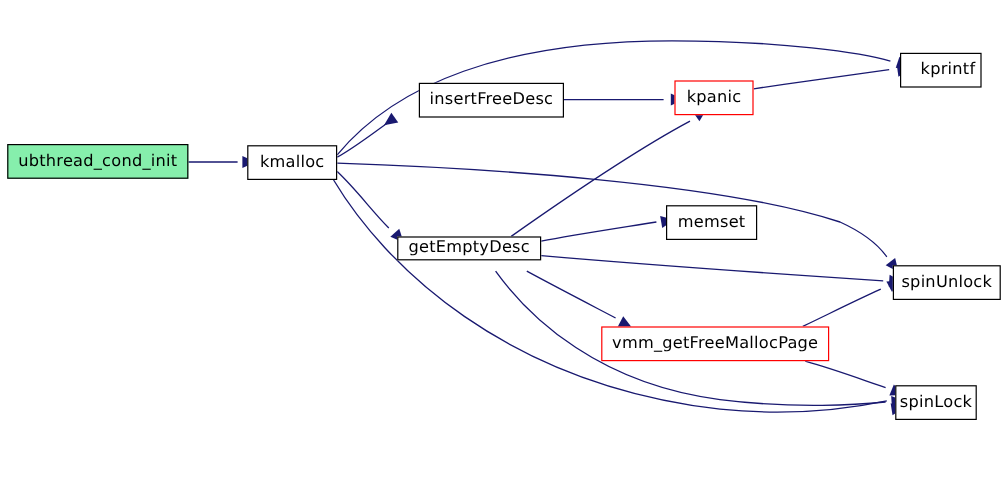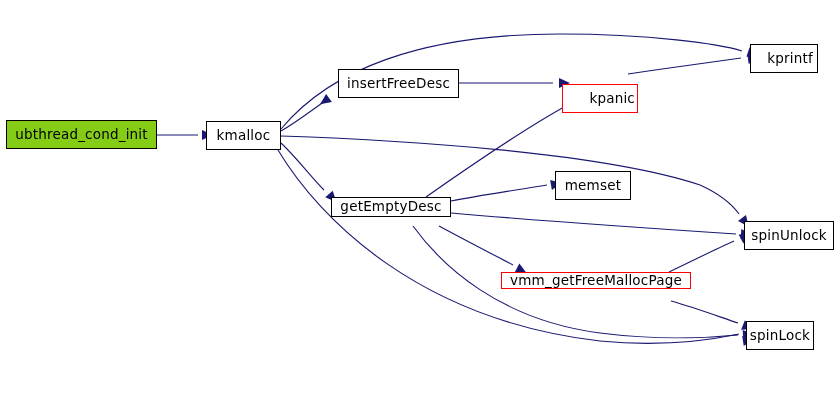--- a/index.html
+++ b/index.html
@@ -41,21 +41,21 @@
     justify-content: center;
     background: #ffffff;
     border: 1px solid #000000;
     font-size: 13.5px;
     color: #000000;
     letter-spacing: 0.2px;
     white-space: nowrap;
     line-height: 1;
   }
   .node-box.highlight {
-    background: #84cc16;
+    background: #86efac;
     border: 1px solid #000000;
   }
   .node-box.alert {
     border: 1px solid #ff0000;
     background: #ffffff;
   }
   .node-label {
     display: block;
     padding: 0 2px;
   }
@@ -100,38 +100,38 @@
         <polygon class="arrow-head" points="0,-5 11,0 0,5" transform="translate(743,341) rotate(351)"></polygon>
       </g>
   </svg>
   <div id="nodes-layer">
       <div class="node-box highlight" style="left: 6px; top: 120px; width: 151px; height: 29px;">
         <span class="node-label">ubthread_cond_init</span>
       </div>
       <div class="node-box" style="left: 206px; top: 121px; width: 75px; height: 29px;">
         <span class="node-label">kmalloc</span>
       </div>
-      <div class="node-box" style="left: 338px; top: 69px; width: 121px; height: 29px;">
+      <div class="node-box" style="left: 349px; top: 69px; width: 121px; height: 29px;">
         <span class="node-label">insertFreeDesc</span>
       </div>
-      <div class="node-box alert" style="left: 562px; top: 84px; width: 76px; height: 29px; justify-content: flex-end;">
+      <div class="node-box alert" style="left: 562px; top: 67px; width: 66px; height: 29px;">
         <span class="node-label">kpanic</span>
       </div>
       <div class="node-box" style="left: 750px; top: 44px; width: 68px; height: 29px; padding-left: 12px;">
         <span class="node-label">kprintf</span>
       </div>
       <div class="node-box" style="left: 555px; top: 171px; width: 76px; height: 29px;">
         <span class="node-label">memset</span>
       </div>
       <div class="node-box" style="left: 331px; top: 197px; width: 120px; height: 20px;">
         <span class="node-label">getEmptyDesc</span>
       </div>
       <div class="node-box" style="left: 744px; top: 221px; width: 90px; height: 29px;">
         <span class="node-label">spinUnlock</span>
       </div>
-      <div class="node-box alert" style="left: 501px; top: 272px; width: 190px; height: 17px;">
+      <div class="node-box alert" style="left: 501px; top: 272px; width: 190px; height: 29px;">
         <span class="node-label">vmm_getFreeMallocPage</span>
       </div>
       <div class="node-box" style="left: 746px; top: 321px; width: 68px; height: 29px;">
         <span class="node-label">spinLock</span>
       </div>
     </div>
 </div>
 
 </body></html>

